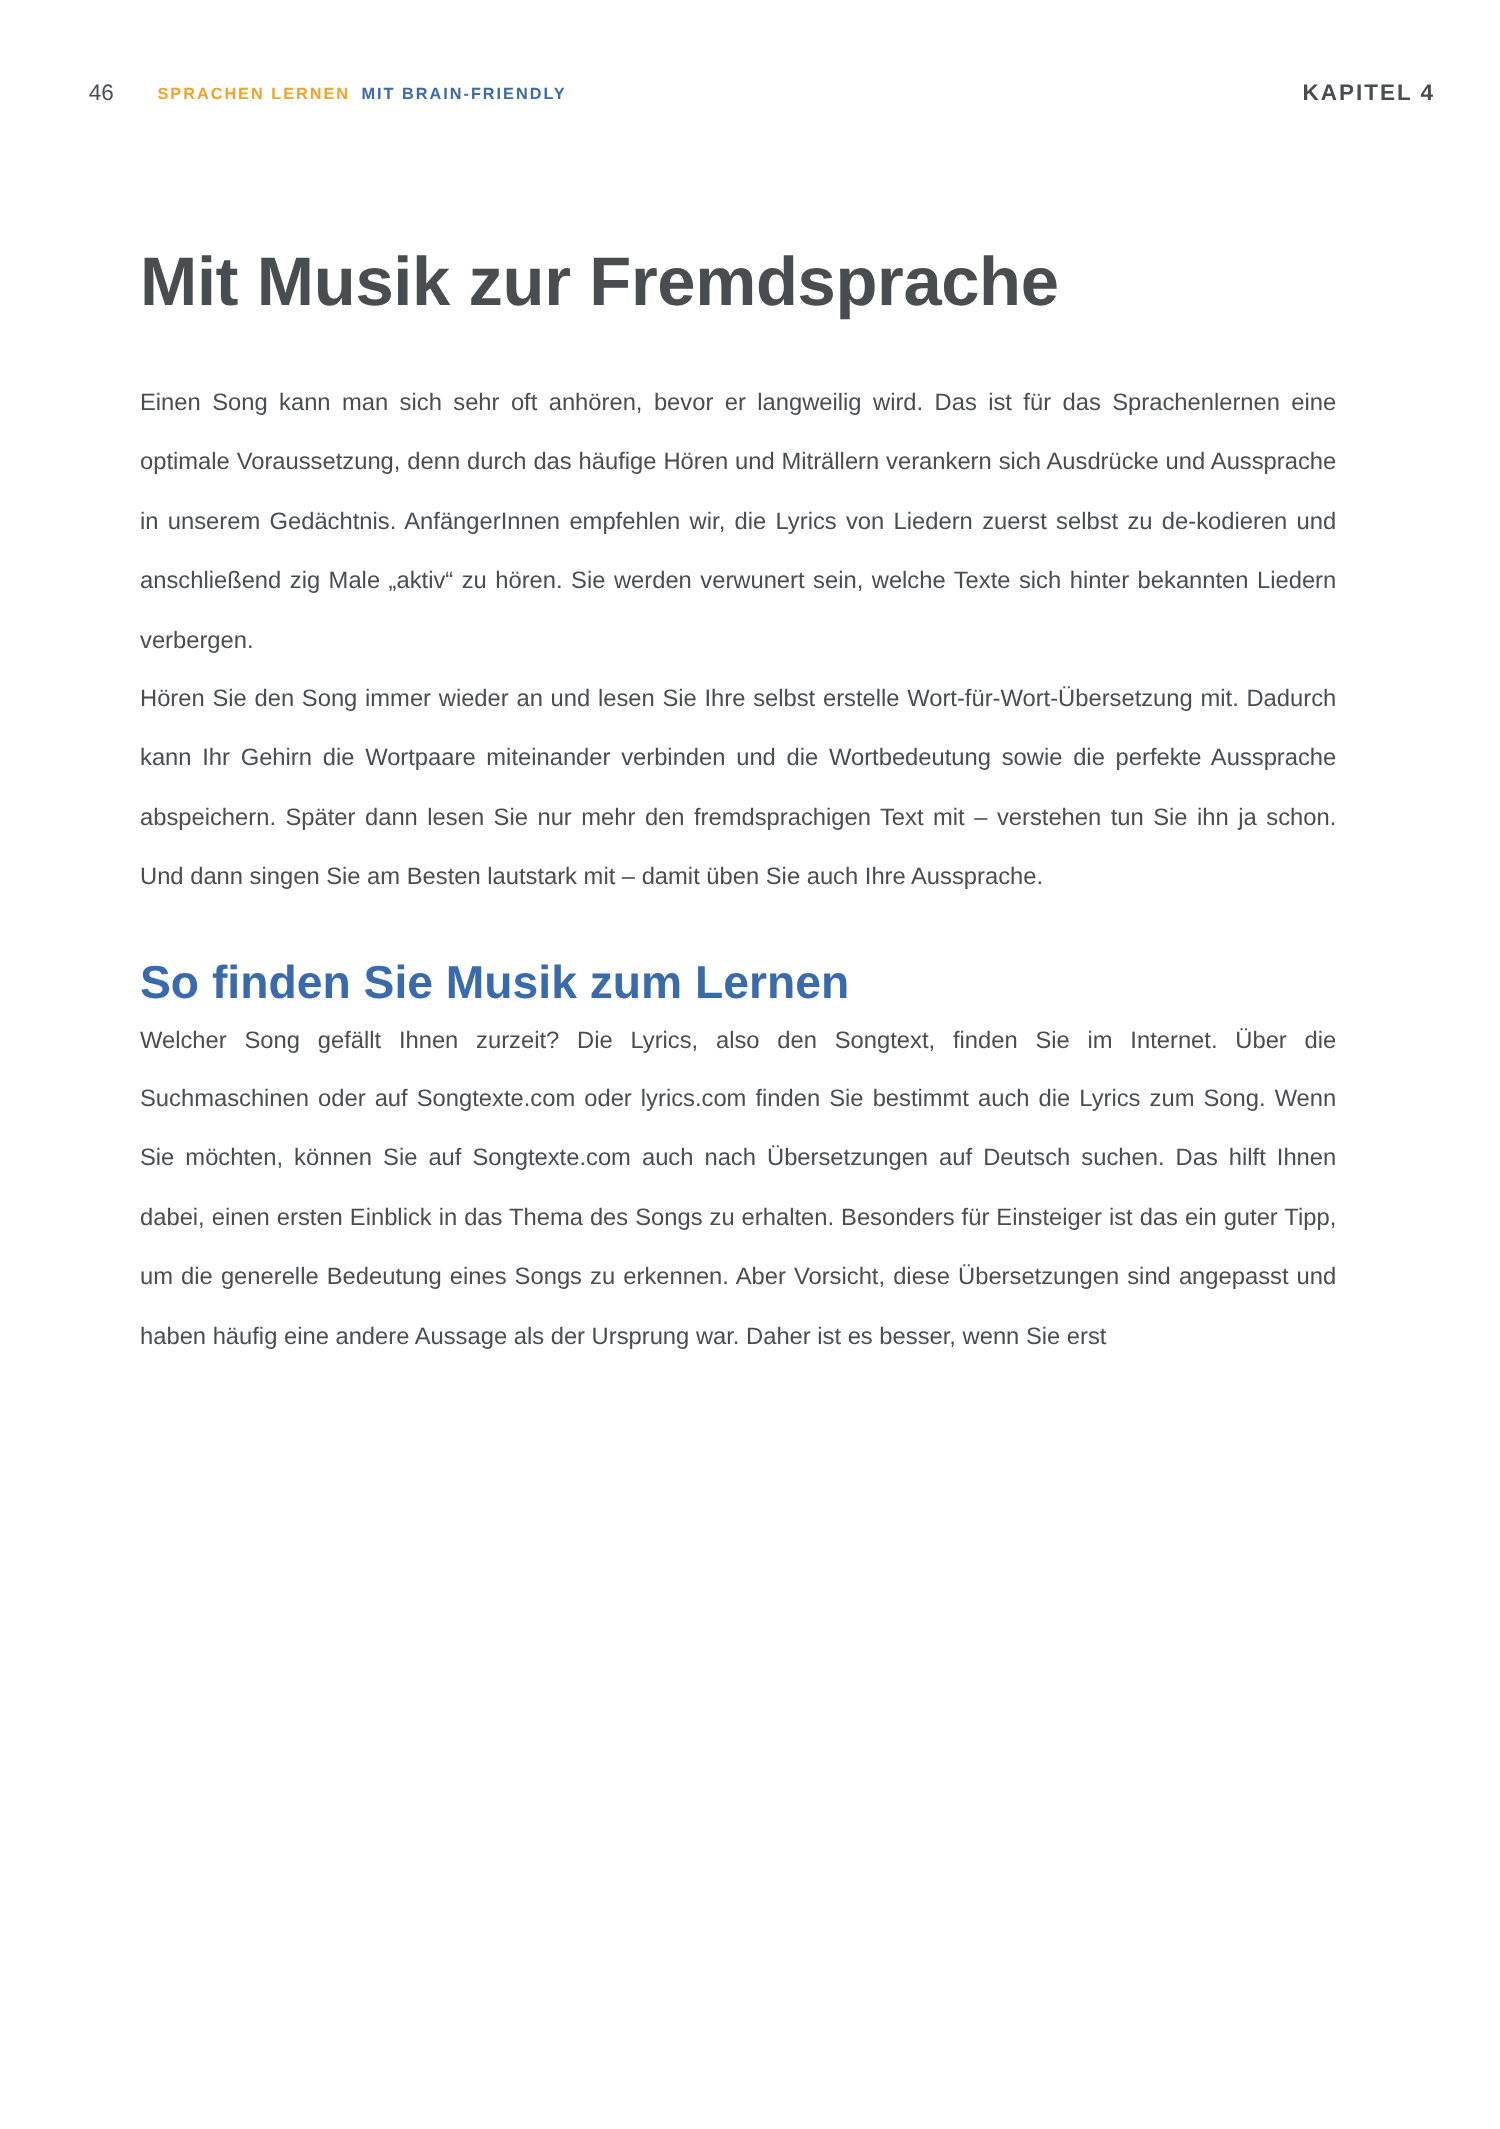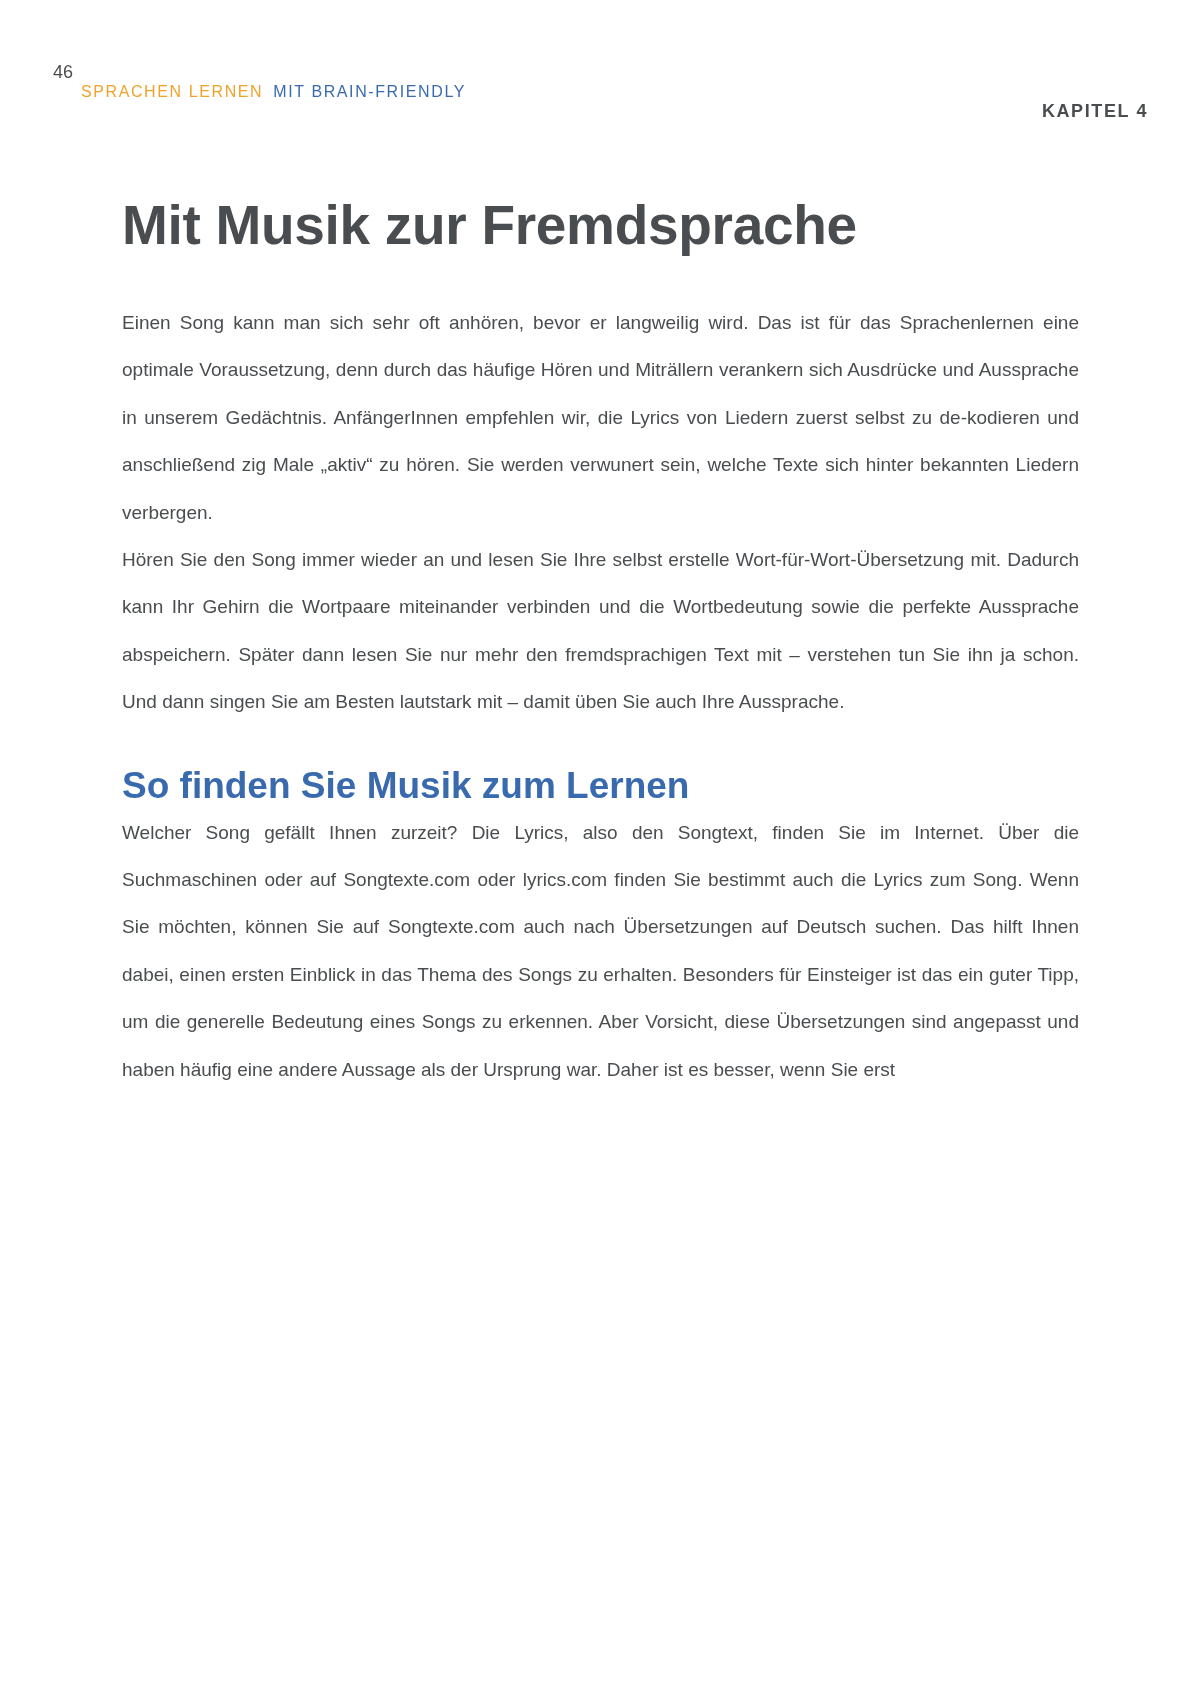--- a/index.html
+++ b/index.html
@@ -10,51 +10,49 @@
       overflow: hidden;
     }
     body {
       position: relative;
       font-family: "Liberation Sans", "DejaVu Sans", sans-serif;
       color: #4a4d4f;
     }
     .running-header {
       position: absolute;
       top: 62px;
-      left: 53px;
+      left: 71px;
       right: 52px;
       height: 24px;
       display: flex;
-      align-items: flex-start;
+      align-items: center;
       font-size: 17px;
-      flex-direction: column;
     }
     .page-number {
       color: #4a4d4f;
       font-size: 18px;
       width: 55px;
     }
     .series-title {
-      font-weight: normal;
+      font-weight: bold;
       letter-spacing: 1.6px;
-      font-size: 16px;
-      margin-left: 28px;
+      font-size: 13px;
     }
     .series-part-a { color: #f0a32a; }
     .series-part-b { color: #3a6aae; margin-left: 4px; }
     .chapter-label {
       margin-left: auto;
       font-weight: bold;
       letter-spacing: 1.6px;
       font-size: 18px;
       color: #4a4d4f;
     }
     .content {
       position: absolute;
-      left: 122px;
+      left: 112px;
       width: 957px;
       top: 190px;
     }
     h1.page-title {
       font-size: 55px;
       font-weight: bold;
       color: #4a4d4f;
       line-height: 70px;
       letter-spacing: -0.3px;
     }

